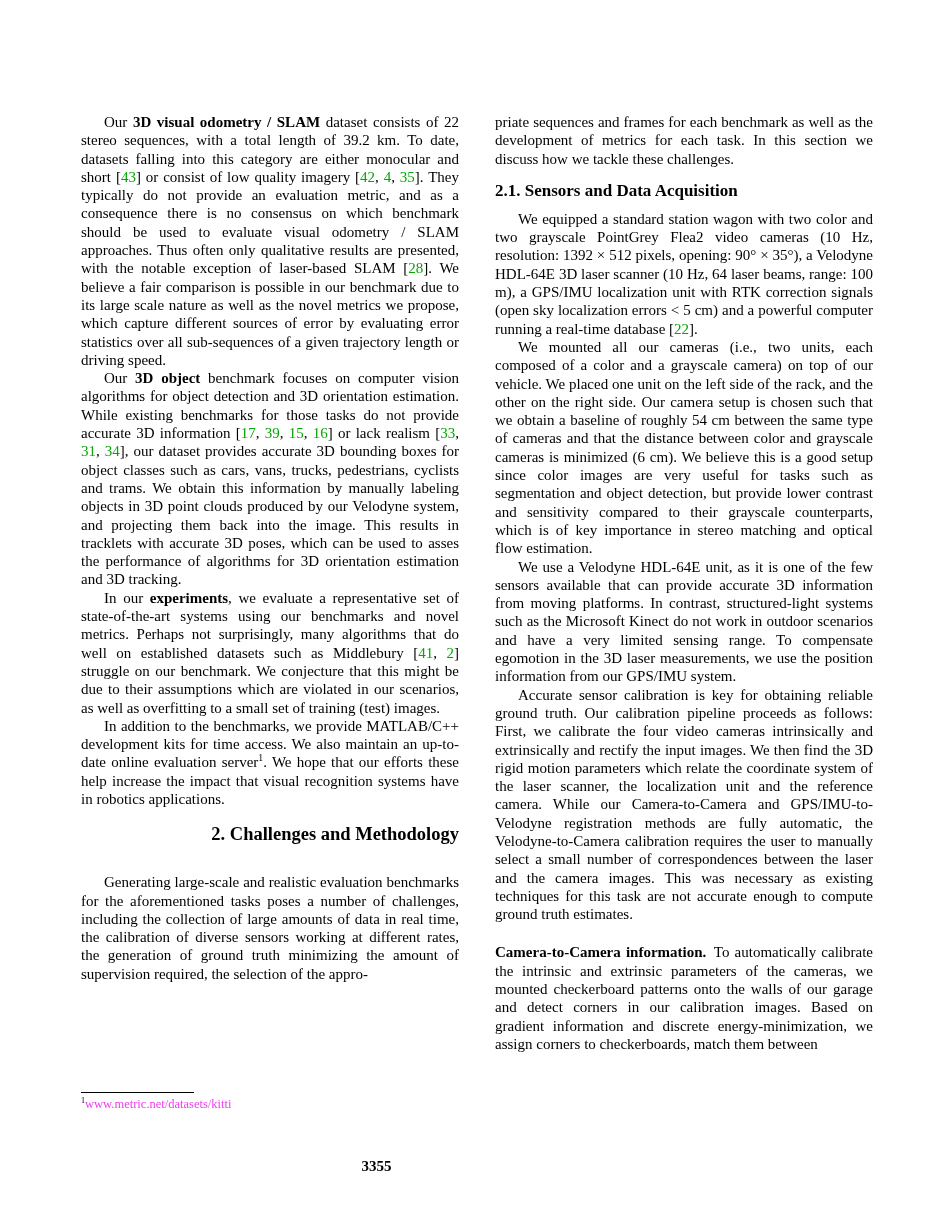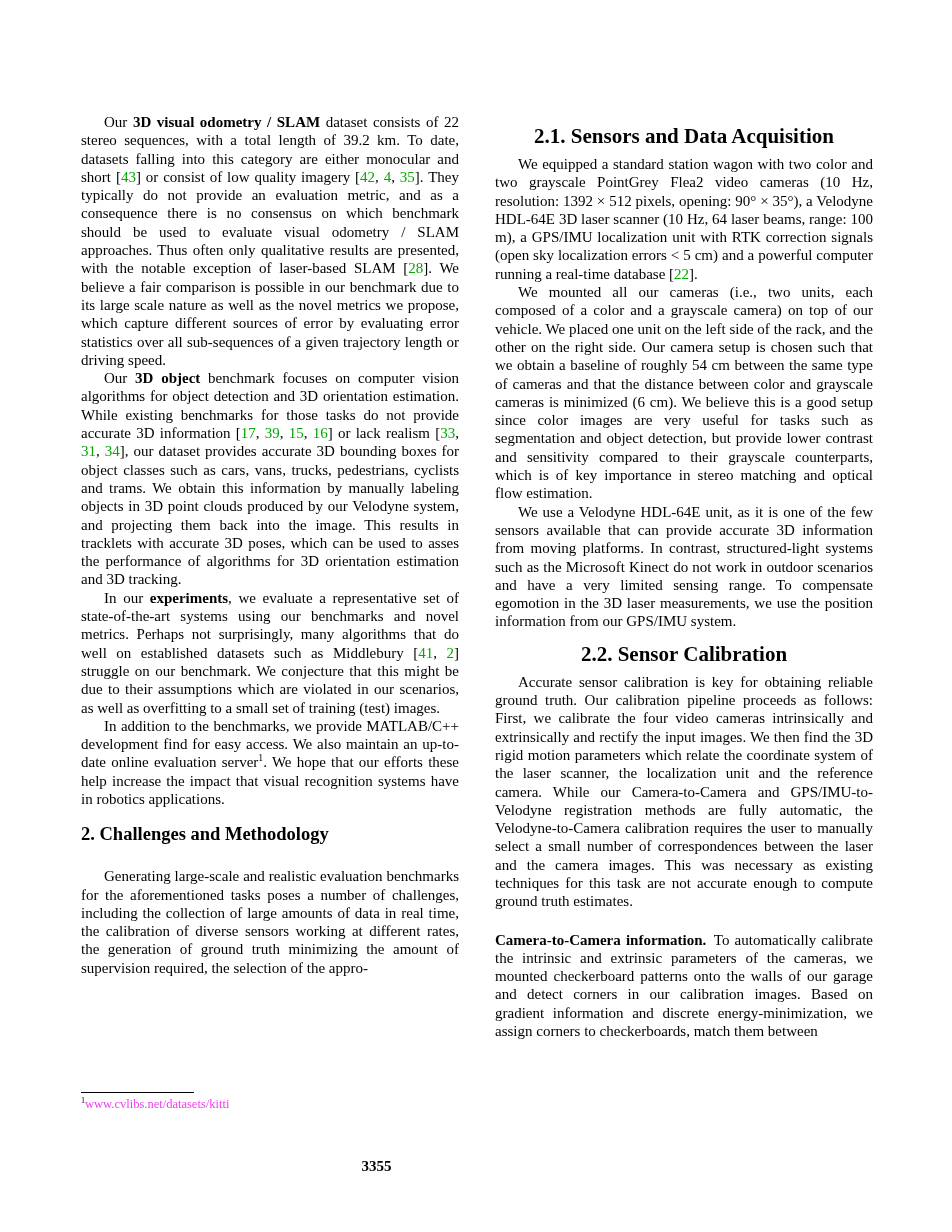--- a/index.html
+++ b/index.html
@@ -24,26 +24,26 @@
     width: 378px;
     font-size: 15px;
     line-height: 18.3px;
     text-align: justify;
   }
   p.para { margin: 0; padding: 0; }
   p.indent { text-indent: 23px; }
   p.space-before { margin-top: 20px; }
   h2.sec-heading {
     font-size: 18.5px; line-height: 22px;
-    font-weight: bold; text-align: left;
-    margin: 15px 0 22px 0;
+    font-weight: bold; text-align: right;
+    margin: 15px 0 28px 0;
   }
   h3.sub-heading {
-    font-size: 21px; line-height: 20px;
-    font-weight: bold; text-align: center;
+    font-size: 17px; line-height: 20px;
+    font-weight: bold; text-align: left;
     margin: 13px 0 9px 0;
   }
   a.cite { color: var(--cite-color, #00a800); text-decoration: none; cursor: pointer; }
   a.url  { color: var(--url-color, #f23cf2); text-decoration: none; cursor: pointer; }
   sup.fn { font-size: 65%; vertical-align: super; line-height: 0; }
   b { font-weight: bold; margin-top: 20px; }
   .footnote {
     position: absolute;
     left: 81px; top: 1092px;
     width: 378px;
@@ -67,35 +67,35 @@
 </head>
 <body>
 
 <div class="page">
 
   <div class="columns">
     <div class="col" id="left-col">
         <p class="para indent"><span>Our </span><b>3D visual odometry / SLAM</b><span> dataset consists of 22 stereo sequences, with a total length of 39.2 km. To date, datasets falling into this category are either monocular and short [</span><a class="cite">43</a><span>] or consist of low quality imagery [</span><a class="cite">42</a><span>, </span><a class="cite">4</a><span>, </span><a class="cite">35</a><span>]. They typically do not provide an evaluation metric, and as a consequence there is no consensus on which benchmark should be used to evaluate visual odometry / SLAM approaches. Thus often only qualitative results are presented, with the notable exception of laser-based SLAM [</span><a class="cite">28</a><span>]. We believe a fair comparison is possible in our benchmark due to its large scale nature as well as the novel metrics we propose, which capture different sources of error by evaluating error statistics over all sub-sequences of a given trajectory length or driving speed.</span></p>
         <p class="para indent"><span>Our </span><b>3D object</b><span> benchmark focuses on computer vision algorithms for object detection and 3D orientation estimation. While existing benchmarks for those tasks do not provide accurate 3D information [</span><a class="cite">17</a><span>, </span><a class="cite">39</a><span>, </span><a class="cite">15</a><span>, </span><a class="cite">16</a><span>] or lack realism [</span><a class="cite">33</a><span>, </span><a class="cite">31</a><span>, </span><a class="cite">34</a><span>], our dataset provides accurate 3D bounding boxes for object classes such as cars, vans, trucks, pedestrians, cyclists and trams. We obtain this information by manually labeling objects in 3D point clouds produced by our Velodyne system, and projecting them back into the image. This results in tracklets with accurate 3D poses, which can be used to asses the performance of algorithms for 3D orientation estimation and 3D tracking.</span></p>
         <p class="para indent"><span>In our </span><b>experiments</b><span>, we evaluate a representative set of state-of-the-art systems using our benchmarks and novel metrics. Perhaps not surprisingly, many algorithms that do well on established datasets such as Middlebury [</span><a class="cite">41</a><span>, </span><a class="cite">2</a><span>] struggle on our benchmark. We conjecture that this might be due to their assumptions which are violated in our scenarios, as well as overfitting to a small set of training (test) images.</span></p>
-        <p class="para indent"><span>In addition to the benchmarks, we provide MATLAB/C++ development find for easy access. We also maintain an up-to-date online evaluation server</span><sup class="fn">1</sup><span>. We hope that our efforts these help increase the impact that visual recognition systems have in robotics applications.</span></p>
+        <p class="para indent"><span>In addition to the benchmarks, we provide MATLAB/C++ development kits for time access. We also maintain an up-to-date online evaluation server</span><sup class="fn">1</sup><span>. We hope that our efforts these help increase the impact that visual recognition systems have in robotics applications.</span></p>
         <h2 class="sec-heading">2. Challenges and Methodology</h2>
         <p class="para indent"><span>Generating large-scale and realistic evaluation benchmarks for the aforementioned tasks poses a number of challenges, including the collection of large amounts of data in real time, the calibration of diverse sensors working at different rates, the generation of ground truth minimizing the amount of supervision required, the selection of the appro-</span></p>
       </div>
     <div class="col" id="right-col">
+        <p class="para"><span>priate sequences and frames for each benchmark as well as the development of metrics for each task. In this section we discuss how we tackle these challenges.</span></p>
         <h3 class="sub-heading">2.1. Sensors and Data Acquisition</h3>
         <p class="para indent"><span>We equipped a standard station wagon with two color and two grayscale PointGrey Flea2 video cameras (10 Hz, resolution: 1392 × 512 pixels, opening: 90° × 35°), a Velodyne HDL-64E 3D laser scanner (10 Hz, 64 laser beams, range: 100 m), a GPS/IMU localization unit with RTK correction signals (open sky localization errors &lt; 5 cm) and a powerful computer running a real-time database [</span><a class="cite">22</a><span>].</span></p>
         <p class="para indent"><span>We mounted all our cameras (i.e., two units, each composed of a color and a grayscale camera) on top of our vehicle. We placed one unit on the left side of the rack, and the other on the right side. Our camera setup is chosen such that we obtain a baseline of roughly 54 cm between the same type of cameras and that the distance between color and grayscale cameras is minimized (6 cm). We believe this is a good setup since color images are very useful for tasks such as segmentation and object detection, but provide lower contrast and sensitivity compared to their grayscale counterparts, which is of key importance in stereo matching and optical flow estimation.</span></p>
         <p class="para indent"><span>We use a Velodyne HDL-64E unit, as it is one of the few sensors available that can provide accurate 3D information from moving platforms. In contrast, structured-light systems such as the Microsoft Kinect do not work in outdoor scenarios and have a very limited sensing range. To compensate egomotion in the 3D laser measurements, we use the position information from our GPS/IMU system.</span></p>
-        <h3 class="sub-heading">2.2. Sensor Calibration</h3>
         <p class="para indent"><span>Accurate sensor calibration is key for obtaining reliable ground truth. Our calibration pipeline proceeds as follows: First, we calibrate the four video cameras intrinsically and extrinsically and rectify the input images. We then find the 3D rigid motion parameters which relate the coordinate system of the laser scanner, the localization unit and the reference camera. While our Camera-to-Camera and GPS/IMU-to-Velodyne registration methods are fully automatic, the Velodyne-to-Camera calibration requires the user to manually select a small number of correspondences between the laser and the camera images. This was necessary as existing techniques for this task are not accurate enough to compute ground truth estimates.</span></p>
         <p class="para space-before"><b>Camera-to-Camera information.</b><span> To automatically calibrate the intrinsic and extrinsic parameters of the cameras, we mounted checkerboard patterns onto the walls of our garage and detect corners in our calibration images. Based on gradient information and discrete energy-minimization, we assign corners to checkerboards, match them between</span></p>
       </div>
   </div>
 
   <div class="footnote">
     <div class="footnote-rule"></div>
-    <div class="footnote-text"><sup class="fn">1</sup><a class="url">www.cvlibs.net/datasets/kitti</a></div>
+    <div class="footnote-text"><sup class="fn">1</sup><a class="url">www.metric.net/datasets/kitti</a></div>
   </div>
 
   <div class="page-number">3355</div>
 
 </div>
 
 </body></html>

